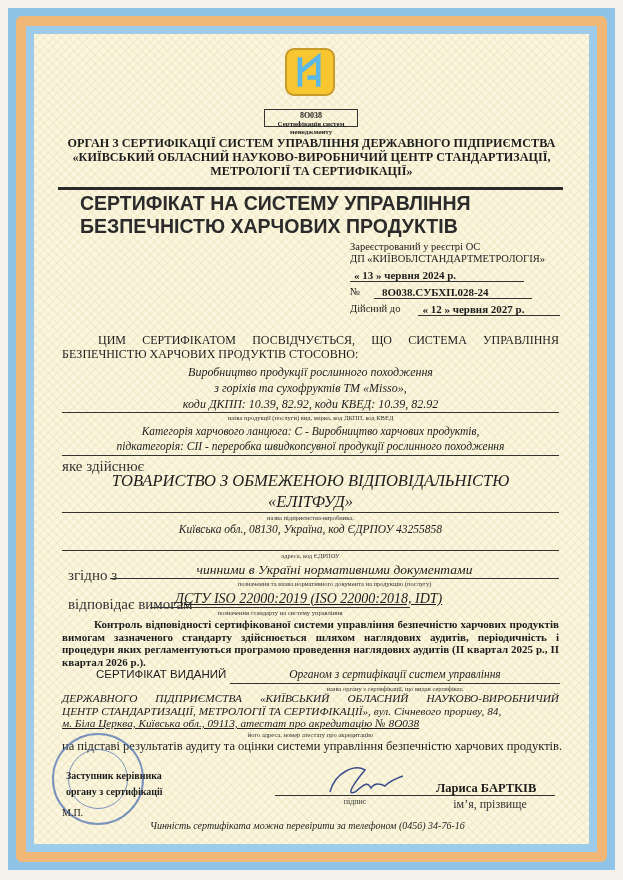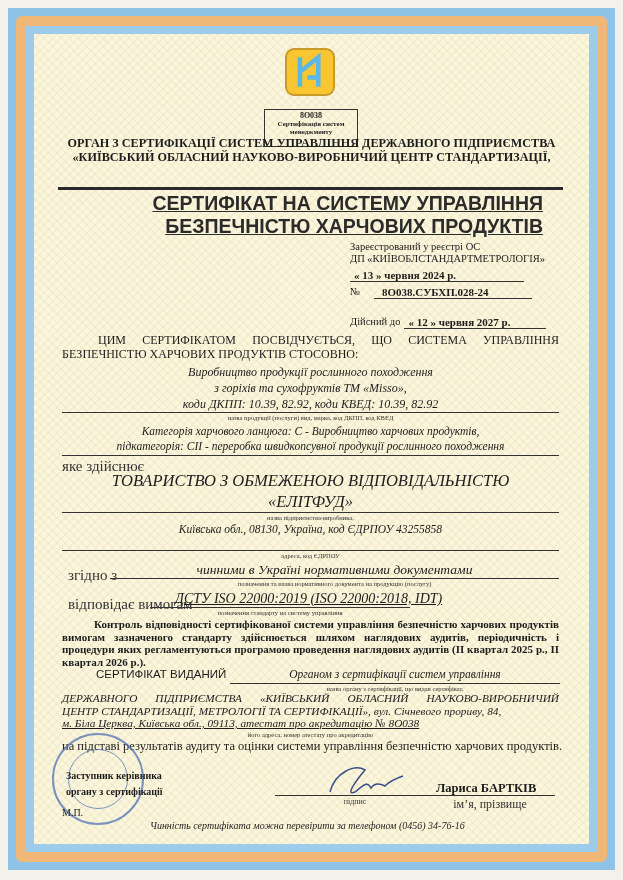--- a/index.html
+++ b/index.html
@@ -7,24 +7,24 @@
   .frame-outer { position:absolute; left:8px; top:8px; width:607px; height:862px; background:#8fc3e8; }
   .frame-orange { position:absolute; left:16px; top:16px; width:591px; height:846px; border:10px solid #f0b777; border-radius:6px; box-sizing:border-box; }
   .frame-blue2 { position:absolute; left:26px; top:26px; width:571px; height:826px; border:8px solid #9dcbea; box-sizing:border-box; }
   .paper { position:absolute; left:34px; top:34px; width:555px; height:810px; background:#fbf6dd;
     background-image: repeating-linear-gradient(45deg, rgba(230,220,180,0.25) 0 2px, transparent 2px 6px),
                       repeating-linear-gradient(-45deg, rgba(230,220,180,0.25) 0 2px, transparent 2px 6px); }
   .abs { position:absolute; }
   .center { text-align:center; }
   .logo { left:285px; top:48px; width:50px; height:48px; background:#f7c630; border:2px solid #c89a2a; border-radius:9px; box-sizing:border-box; }
   .logo svg { width:100%; height:100%; }
-  .regbox { left:264px; top:109px; width:94px; height:38px; border:1.5px solid #333; box-sizing:border-box; font-size:7px; line-height:8px; text-align:center; padding-top:2px; font-weight:bold; }
+  .regbox { left:264px; top:109px; width:94px; height:18px; border:1.5px solid #333; box-sizing:border-box; font-size:7px; line-height:8px; text-align:center; padding-top:2px; font-weight:bold; }
   .org { left:60px; top:136px; width:503px; font-size:12.2px; font-weight:bold; line-height:14px; text-align:center; }
   .thick-line { left:58px; top:187px; width:505px; height:3px; background:#2a2a2a; }
-  .title { left:80px; top:192px; width:463px; font-family:"Liberation Sans", sans-serif; font-weight:bold; font-size:19.5px; line-height:23px; text-align:right; color:#2b2b2b;text-decoration:underline; }
+  .title { left:80px; top:192px; width:463px; font-family:"Liberation Sans", sans-serif; font-weight:bold; font-size:19.5px; line-height:23px; text-align:left; color:#2b2b2b; }
   .reg { left:350px; top:241px; font-size:10.5px; line-height:12px; }
   .regline { font-weight:bold; font-size:11px; border-bottom:1px solid #333; }
   .body-para { left:62px; top:333px; width:497px; font-size:12px; line-height:14px; text-align:justify; text-align-last:left; }
   .bi { font-style:italic; font-weight:normal; }
   .uline { position:absolute; height:1px; background:#333; }
   .caption { position:absolute; font-size:6.5px; text-align:center; color:#333; }
   .lbl { position:absolute; font-size:15px; color:#333; }
   .stamp { left:52px; top:733px; width:92px; height:92px; border-radius:50%; border:2px solid #4f73b5; box-sizing:border-box; opacity:.75; }
   .stamp-inner { position:absolute; left:14px; top:14px; width:60px; height:60px; border-radius:50%; border:1.5px solid #4f73b5; box-sizing:border-box; }
 </style>
@@ -44,37 +44,38 @@
 
 <div class="abs regbox">
   <div style="font-size:8px">8O038</div>
   <div>Сертифікація систем</div>
   <div>менеджменту</div>
 </div>
 
 <div class="abs org">
   <div>ОРГАН З СЕРТИФІКАЦІЇ СИСТЕМ УПРАВЛІННЯ ДЕРЖАВНОГО ПІДПРИЄМСТВА</div>
   <div>«КИЇВСЬКИЙ ОБЛАСНИЙ НАУКОВО-ВИРОБНИЧИЙ ЦЕНТР СТАНДАРТИЗАЦІЇ,</div>
+  <div>МЕТРОЛОГІЇ ТА СЕРТИФІКАЦІЇ»</div>
 </div>
 <div class="abs thick-line"></div>
 
 <div class="abs title">
   <div>СЕРТИФІКАТ НА СИСТЕМУ УПРАВЛІННЯ</div>
   <div>БЕЗПЕЧНІСТЮ ХАРЧОВИХ ПРОДУКТІВ</div>
 </div>
 
 <div class="abs reg">
   <div>Зареєстрований у реєстрі ОС</div>
   <div>ДП «КИЇВОБЛСТАНДАРТМЕТРОЛОГІЯ»</div>
   <div style="margin-top:4px;padding-left:4px;width:170px" class="regline">« 13 »  червня  2024 р.</div>
   <div style="margin-top:4px;display:flex;gap:14px">
     <span>№</span>
     <span class="regline" style="width:150px;padding-left:8px">8O038.СУБХП.028-24</span>
   </div>
-  <div style="margin-top:17px;display:flex;gap:4px">
+  <div style="margin-top:4px;display:flex;gap:18px">
     <span>Дійсний до</span>
     <span class="regline" style="width:138px;padding-left:4px">« 12 »  червня  2027 р.</span>
   </div>
 </div>
 
 <div class="abs body-para" style="text-indent:36px">ЦИМ СЕРТИФІКАТОМ ПОСВІДЧУЄТЬСЯ, ЩО СИСТЕМА УПРАВЛІННЯ БЕЗПЕЧНІСТЮ ХАРЧОВИХ ПРОДУКТІВ СТОСОВНО:</div>
 
 <div class="abs center bi" style="left:62px;top:364px;width:497px;font-size:12px;line-height:16px">
   <div>Виробництво продукції рослинного походження</div>
   <div>з горіхів та сухофруктів ТМ «Misso»,</div>

